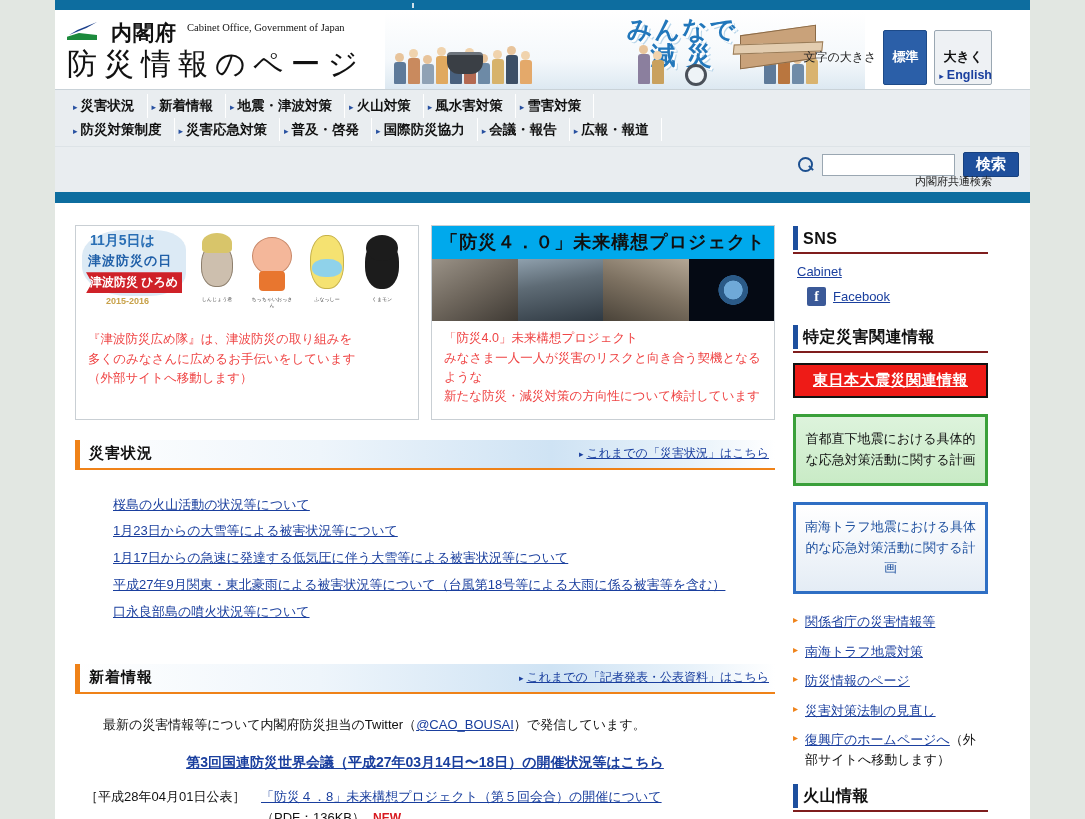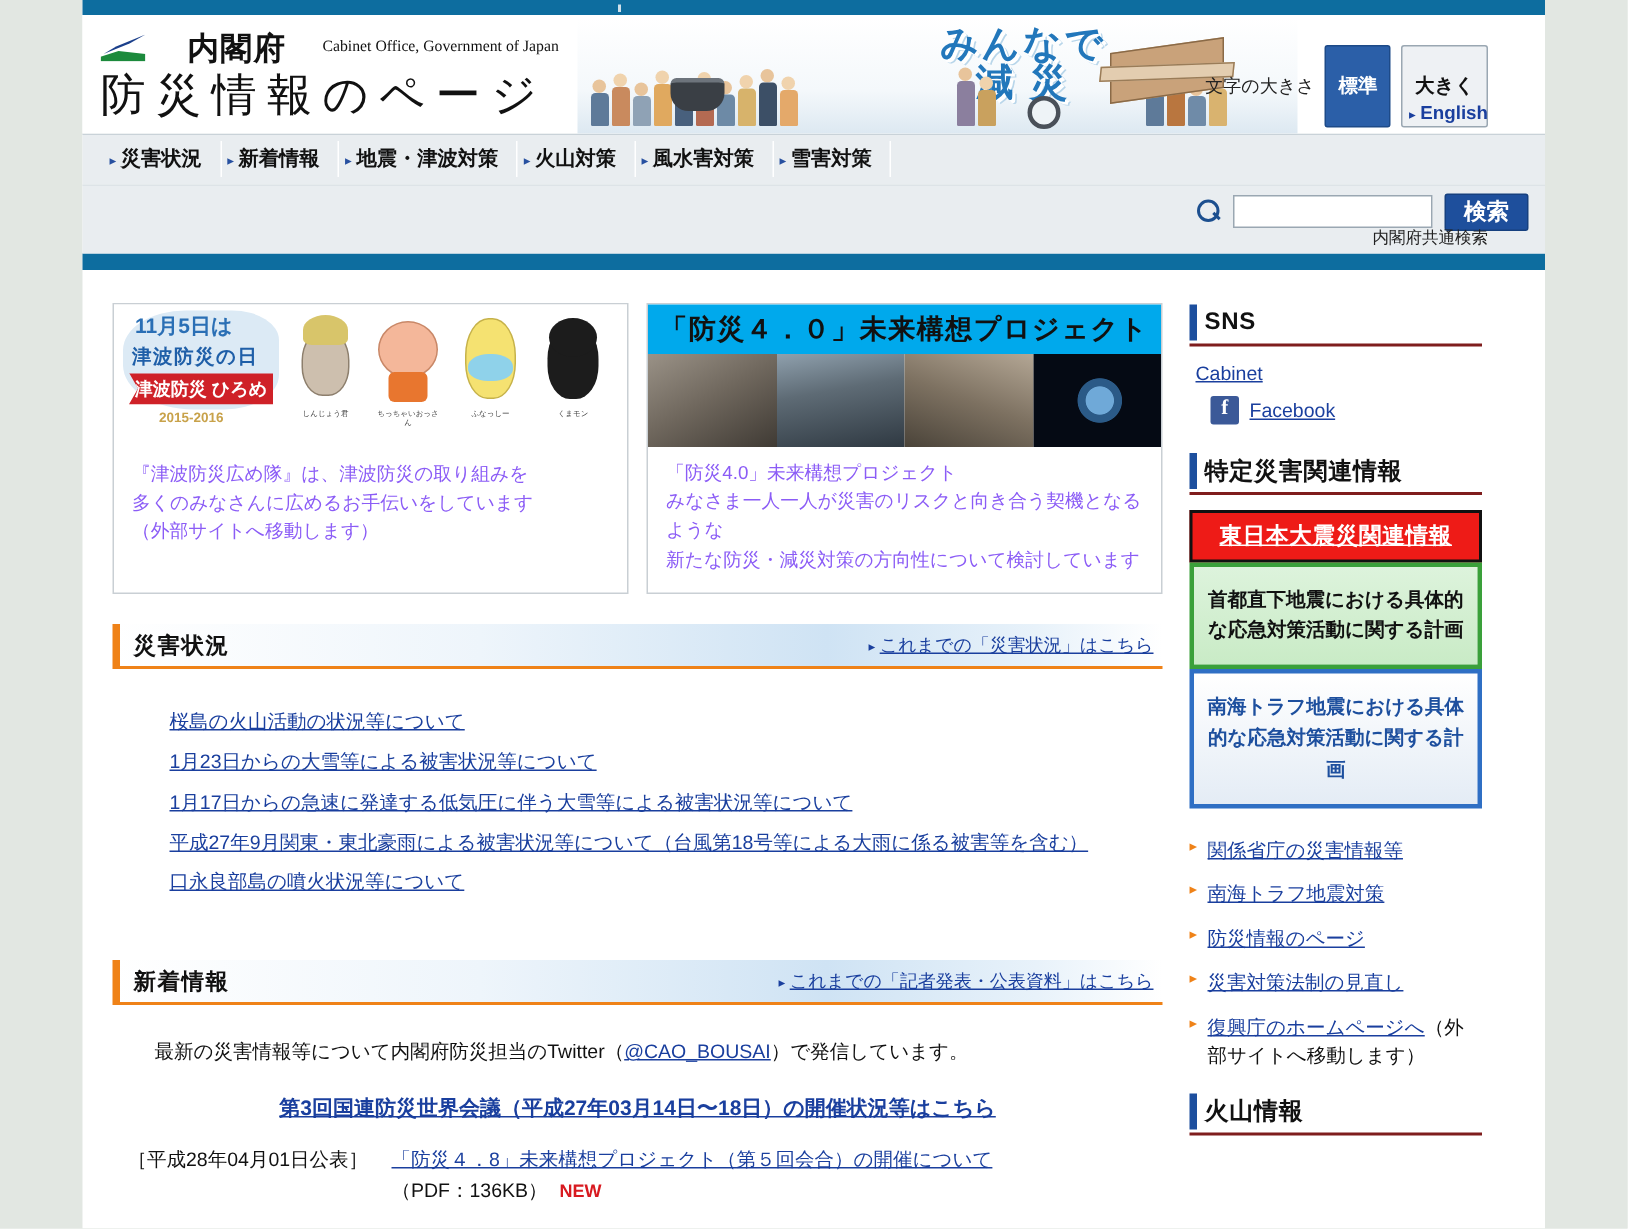--- a/index.html
+++ b/index.html
@@ -13,21 +13,21 @@
 
   
   #page { position: absolute; left: 55px; top: 0; width: 975px; min-height: 819px; background: #fff; }
 
   .topbar { height: 10px; background: #0d6d9f; }
   .topbar .notch { position: absolute; left: 357px; top: 3px; width: 2px; height: 5px; background: #cfe0ea; }
 
   
   .header { position: relative; height: 79px; background: #fff; overflow: hidden; }
   .logo-block { position: absolute; left: 12px; top: 12px; }
-  .logo-row { display: flex; align-items: center; gap: 24px; }
+  .logo-row { display: flex; align-items: flex-start; gap: 10px; }
   .mark { width: 34px; height: 19px; position: relative; }
   .mark .sail {
     position: absolute; left: 2px; top: 0px; width: 28px; height: 13px;
     background: #1b3f8b;
     clip-path: polygon(100% 0, 30% 62%, 0 100%, 62% 46%);
   }
   .mark .wave {
     position: absolute; left: 0px; top: 11px; width: 30px; height: 7px;
     background: #1c8a3c;
     clip-path: polygon(0 55%, 40% 0, 100% 28%, 100% 100%, 0 100%);
@@ -115,21 +115,21 @@
   .bluerule { height: 11px; background: #0d6d9f; }
 
   
   .content { display: flex; padding: 22px 20px 0 20px; gap: 18px; }
   .main { width: 700px; }
   .side { width: 195px; }
 
   
   .banners { display: flex; gap: 12px; }
   .bcard { width: 344px; border: 1px solid #c9cfd4; background: #fff; }
-  .bcard .cap { padding: 8px 10px 12px 12px; font-size: 12.5px; line-height: 1.55; color: #8b5cf6; }
+  .bcard .cap { padding: 8px 10px 12px 12px; font-size: 12.5px; line-height: 1.55; color: #ef4444; }
 
   
   .art1 { height: 96px; position: relative; overflow: hidden; background: #fff; }
   .art1 .wavebg { position:absolute; left:6px; top:4px; width:104px; height:66px; background:#dceaf5; border-radius: 40% 30% 35% 45%; }
   .art1 .t115 { position:absolute; left:14px; top:6px; color:#2a6fb5; font-weight:700; font-size:14px; }
   .art1 .tsunami { position:absolute; left:12px; top:26px; color:#1f5fa8; font-weight:700; font-size:13px; letter-spacing:1px; }
   .art1 .redflag {
     position:absolute; left:10px; top:46px; width:96px; height:21px; background:#cf2128;
     color:#fff; font-weight:700; font-size:12px; text-align:center; line-height:21px;
     clip-path: polygon(0 0, 100% 0, 100% 100%, 0 100%, 6px 50%);
@@ -195,22 +195,22 @@
     width: 19px; height: 19px; background: #3b5998; color: #fff; border-radius: 2px;
     font-weight: 700; font-size: 14px; font-family: "Liberation Serif", serif;
     display: inline-flex; align-items: center; justify-content: center; line-height: 1;
   }
   .red-banner {
     display: block; margin: 10px 0 0 0; background: #ee1b17; border: 2px solid #111;
     color: #fff; text-align: center; font-weight: 700; font-size: 15px; padding: 6px 0;
     text-decoration: underline; letter-spacing: .5px;
   }
   .plan-box {
-    margin-top: 0; border: 3px solid #3aa03a; background: linear-gradient(180deg,#ddf3dc 0%,#c9ebc6 100%);
-    text-align: center; font-size: 13px; line-height: 1.6; color: #111; padding: 12px 8px; cursor: pointer; font-weight: bold;
+    margin-top: 16px; border: 3px solid #3aa03a; background: linear-gradient(180deg,#ddf3dc 0%,#c9ebc6 100%);
+    text-align: center; font-size: 13px; line-height: 1.6; color: #111; padding: 12px 8px; cursor: pointer;
   }
   .plan-box.blue {
     border-color: #2f6fc4; background: linear-gradient(180deg,#ffffff 0%,#e4ecf5 100%); color: #1d4f9e;
   }
   .side-links { list-style: none; margin: 18px 0 0 0; padding: 0; }
   .side-links li { font-size: 13px; line-height: 1.5; margin-bottom: 10px; padding-left: 12px; position: relative; }
   .side-links li:before { content:"\25B8"; position:absolute; left:0; top:0; color:#ef8218; font-size:10px; }
   .side-links .note { color: #111; }
 </style>
 </head>
@@ -332,20 +332,28 @@
   </div>
 
   <div class="nav">
     <div class="navrow">
       <div class="navitem"><span class="tri">▸</span><a href="#">災害状況</a></div>
       <div class="navitem"><span class="tri">▸</span><a href="#">新着情報</a></div>
       <div class="navitem"><span class="tri">▸</span><a href="#">地震・津波対策</a></div>
       <div class="navitem"><span class="tri">▸</span><a href="#">火山対策</a></div>
       <div class="navitem"><span class="tri">▸</span><a href="#">風水害対策</a></div>
       <div class="navitem"><span class="tri">▸</span><a href="#">雪害対策</a></div>
+    </div>
+    <div class="navrow">
+      <div class="navitem"><span class="tri">▸</span><a href="#">防災対策制度</a></div>
+      <div class="navitem"><span class="tri">▸</span><a href="#">災害応急対策</a></div>
+      <div class="navitem"><span class="tri">▸</span><a href="#">普及・啓発</a></div>
+      <div class="navitem"><span class="tri">▸</span><a href="#">国際防災協力</a></div>
+      <div class="navitem"><span class="tri">▸</span><a href="#">会議・報告</a></div>
+      <div class="navitem"><span class="tri">▸</span><a href="#">広報・報道</a></div>
     </div>
   </div>
 
   <div class="searchbar">
     <div class="search-wrap">
       <span class="mag"></span>
       <input class="search-input" type="text" placeholder="" style="">
       <button class="btn-search">検索</button>
     </div>
     <div class="common-search">内閣府共通検索</div>

